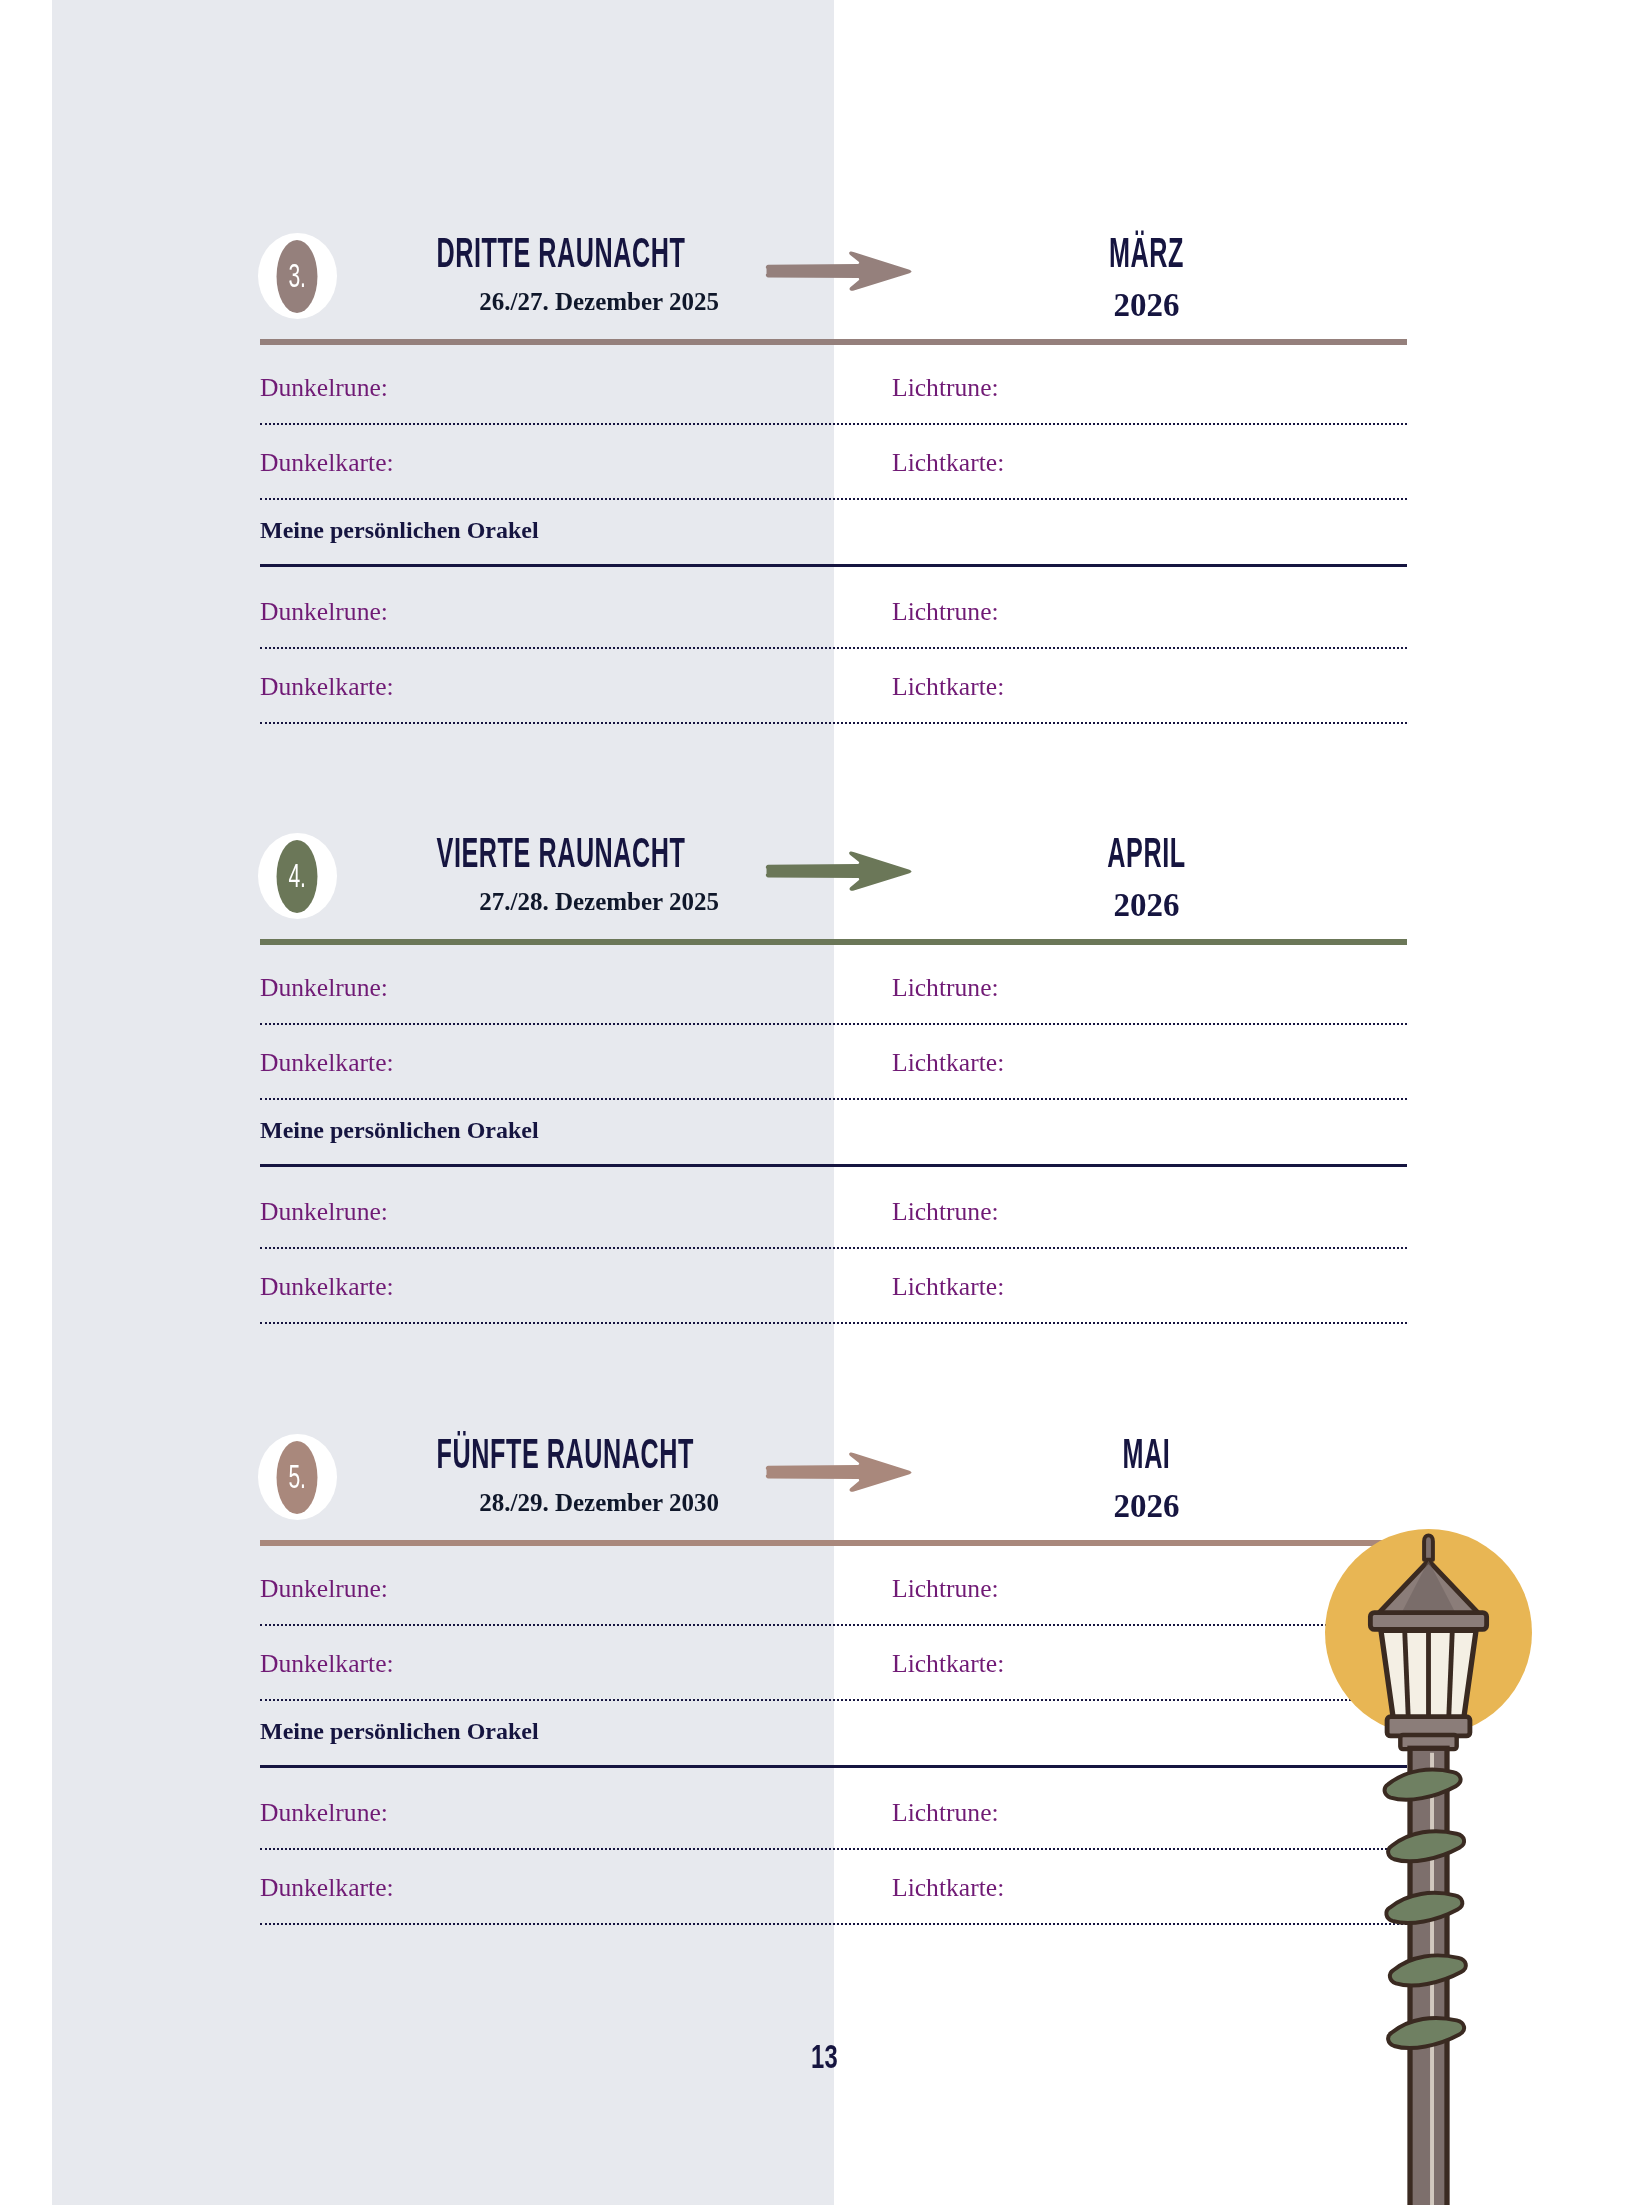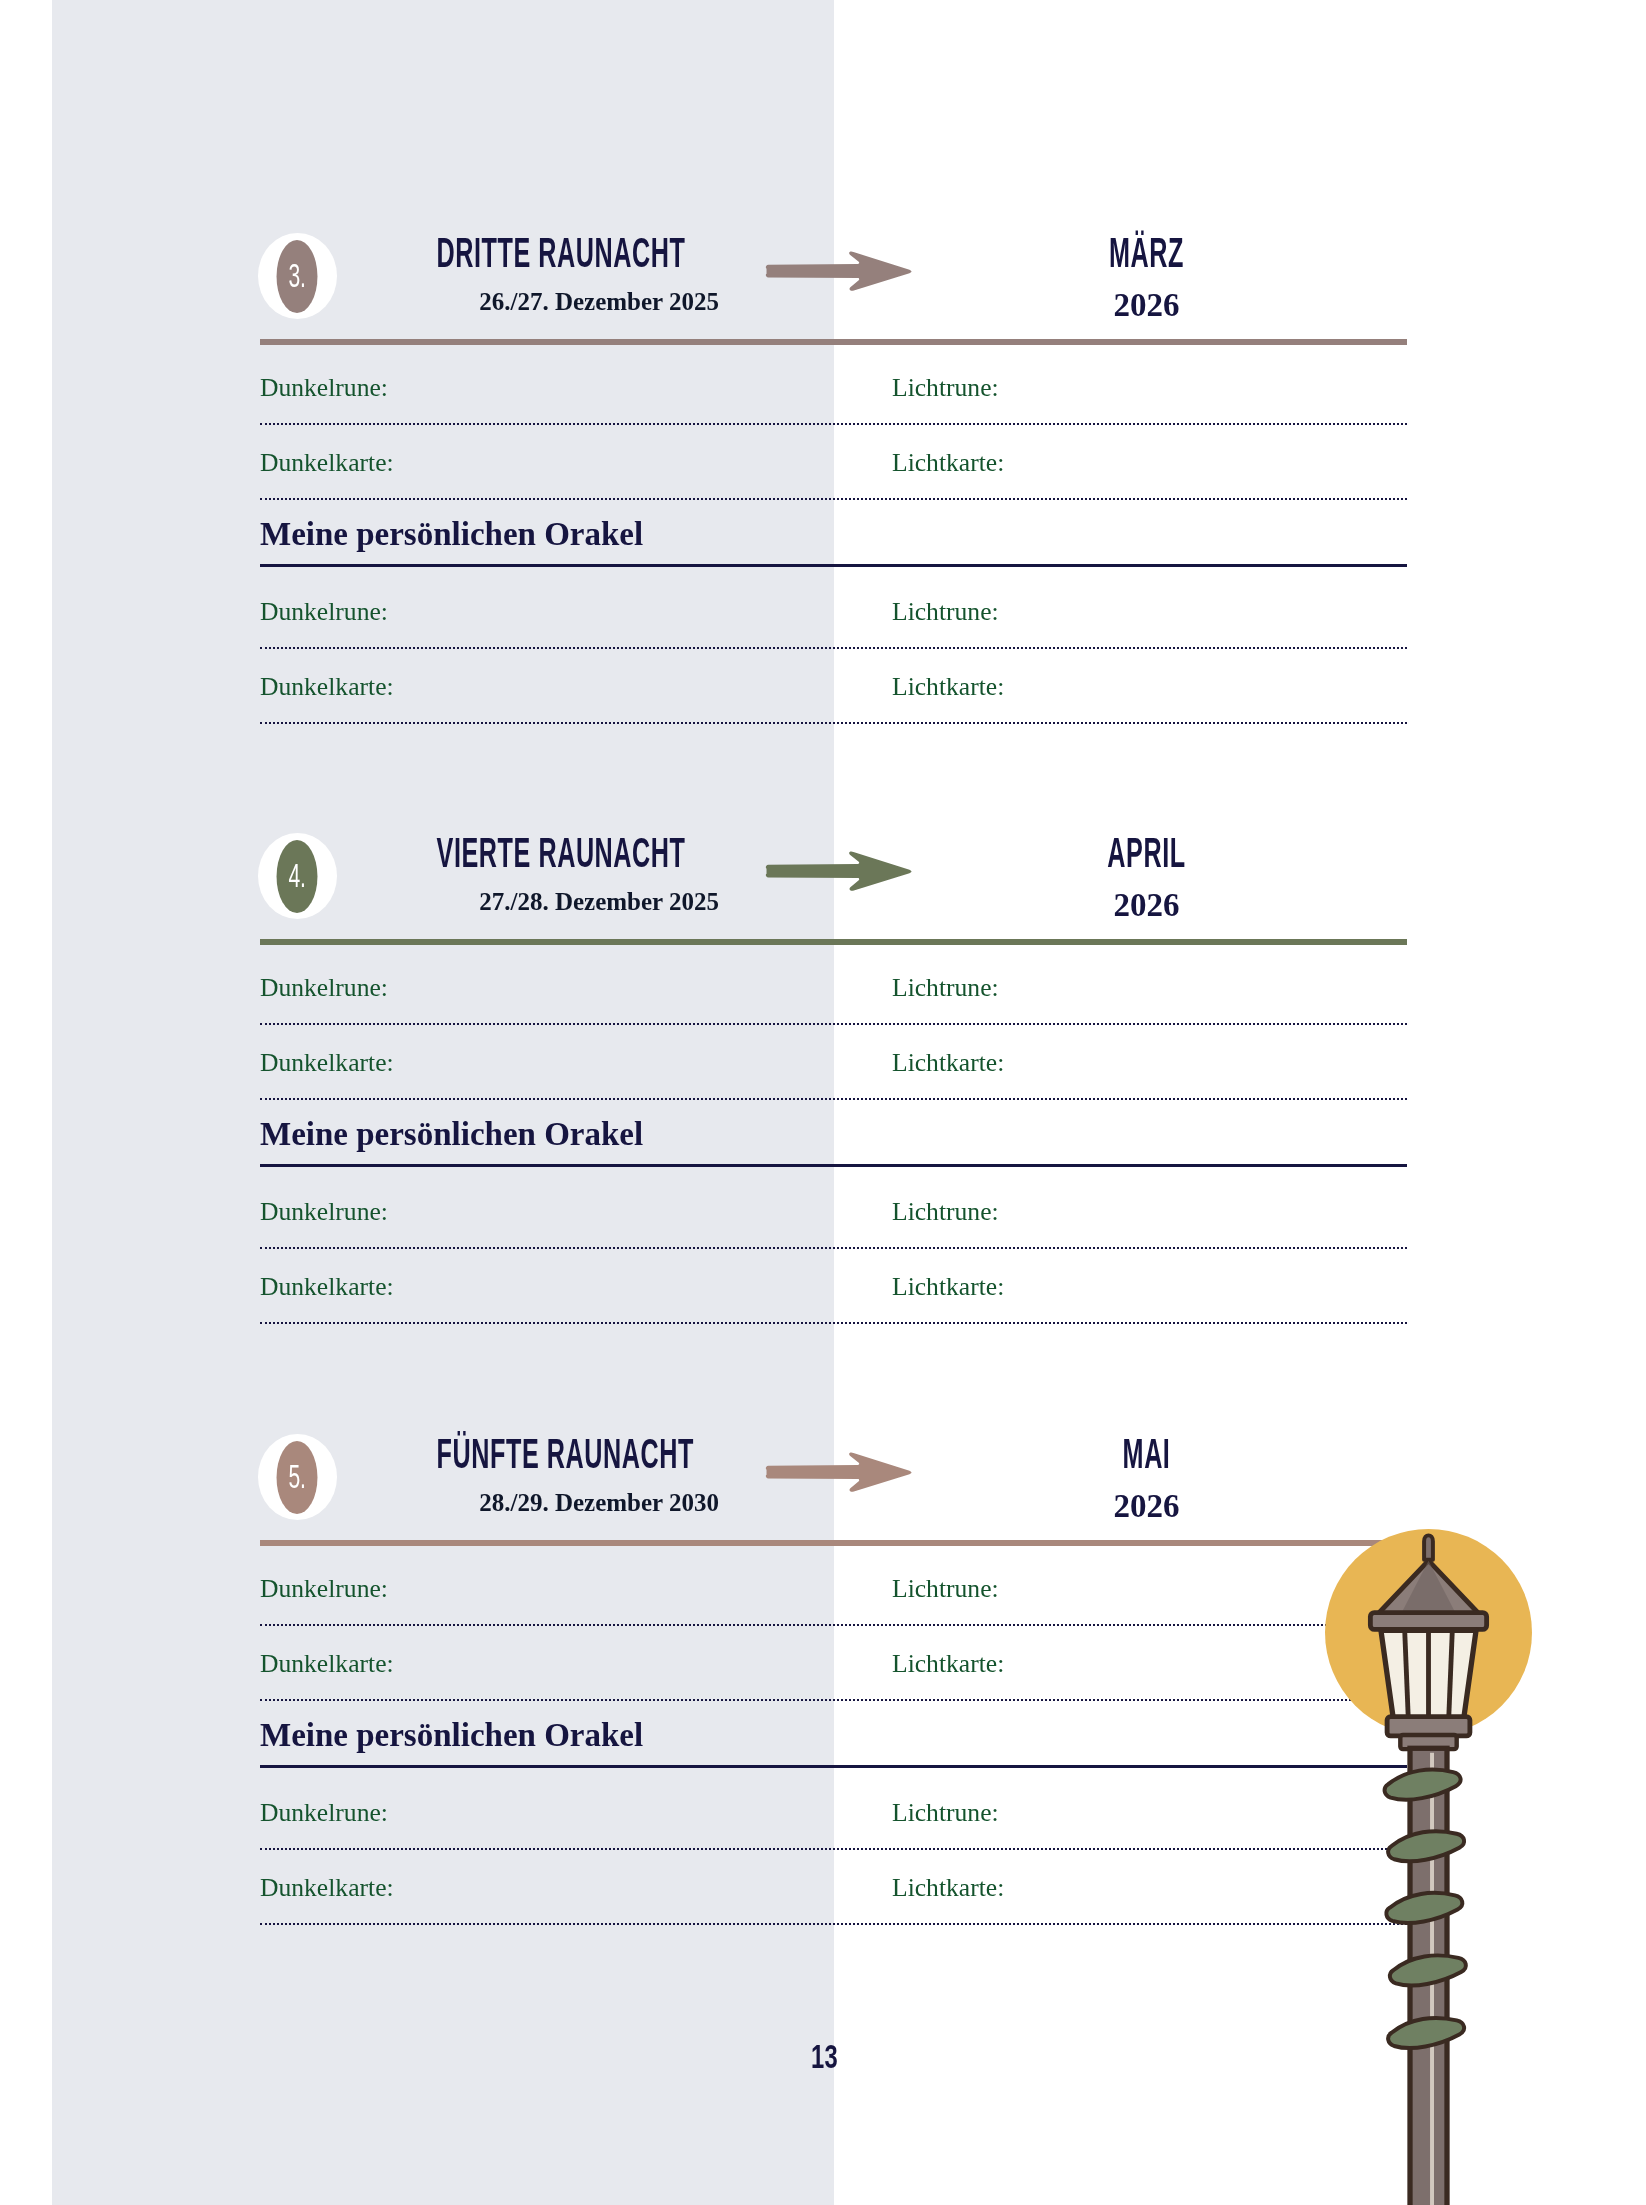--- a/index.html
+++ b/index.html
@@ -134,21 +134,21 @@
   .fcell{
     position:absolute;
     top:0;
     height:75px;
   }
   .fcell.left{left:0;width:573px;}
   .fcell.right{left:632px;width:549px;}
   .flabel{
     position:absolute;
     left:0;top:15px;
-    color:#14532d;
+    color:#701a75;
     font-family:"Liberation Serif", serif;
     font-weight:400;
     font-size:25.6px;
     line-height:1;
     white-space:nowrap;
   }
   .fdots{
     position:absolute;
     left:0;bottom:9.7px;
     width:1147px;
@@ -160,21 +160,21 @@
   .orakel{
     position:relative;
     height:74px;width:1147px;
   }
   .orakel-label{
     position:absolute;
     left:0;top:8px;
     color:#161540;
     font-family:"Liberation Serif", serif;
     font-weight:700;
-    font-size:33px;
+    font-size:24px;
     line-height:1;
     white-space:nowrap;
   }
   .orakel-rule{
     position:absolute;
     left:0;bottom:17px;
     width:1147px;height:3.5px;
     background:#161540;
   }
 

